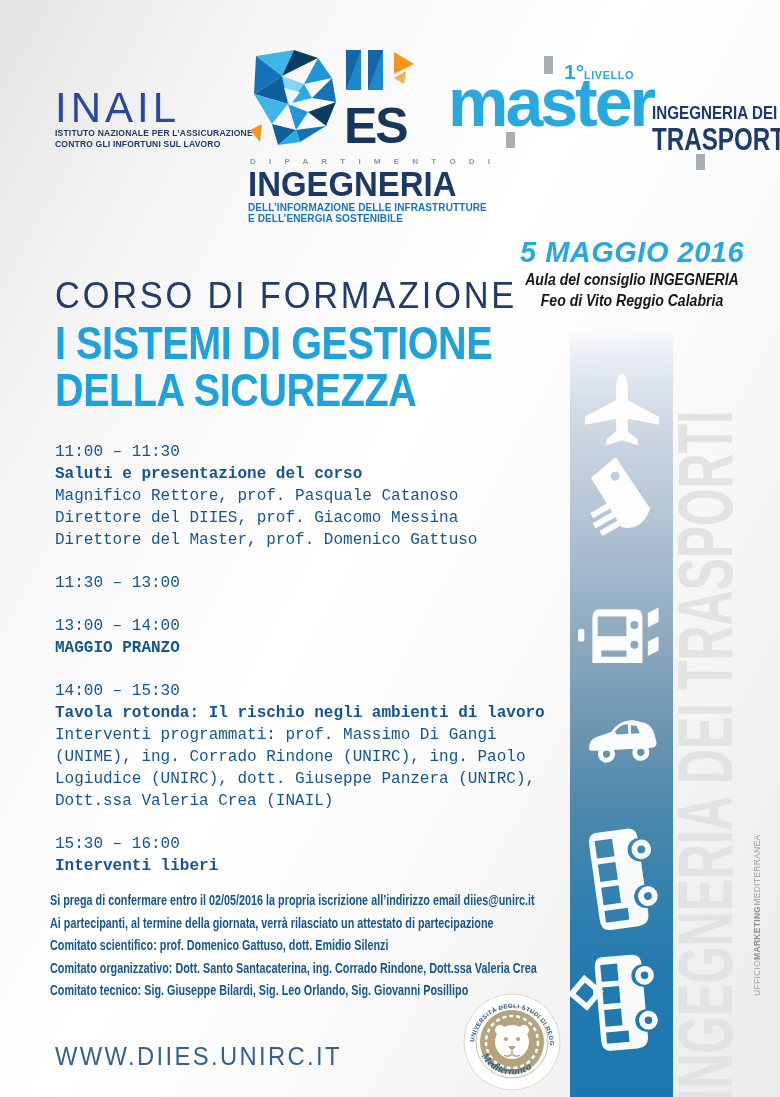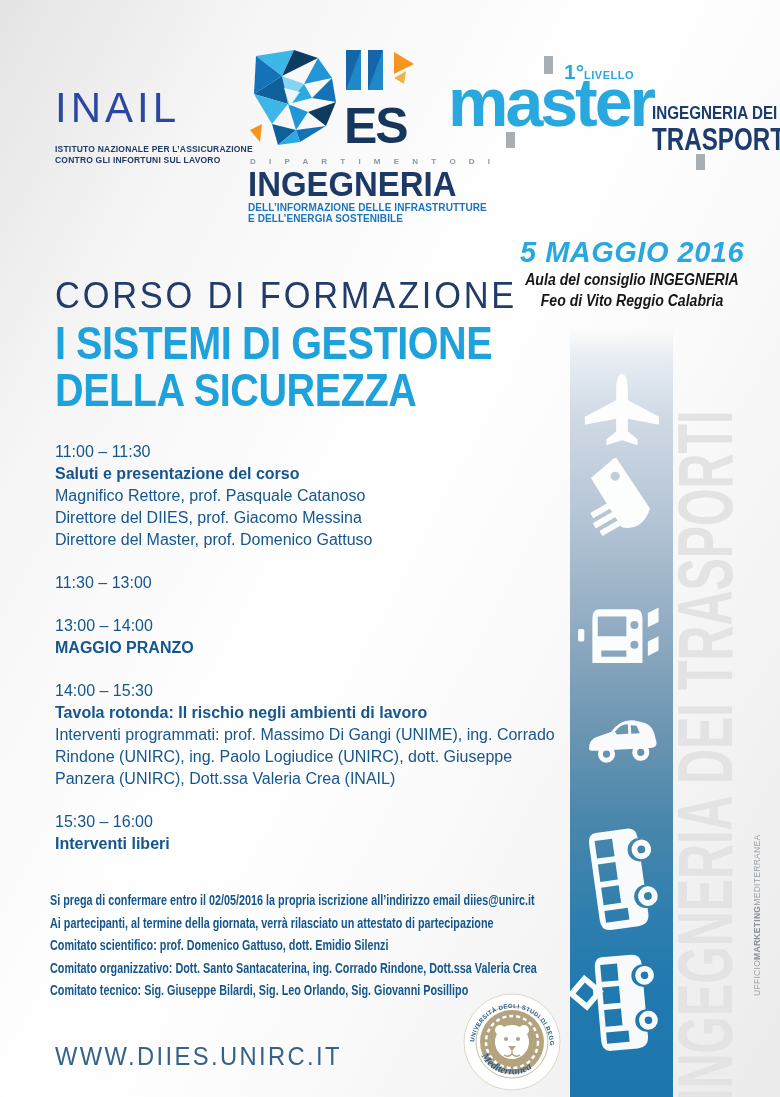--- a/index.html
+++ b/index.html
@@ -4,40 +4,40 @@
 <style>
   html,body{margin:0;padding:0;background:#888;}
   .poster{
     position:relative;width:780px;height:1097px;margin:0 auto;overflow:hidden;
     font-family:"Liberation Sans",sans-serif;
     background:linear-gradient(118deg,#e4e4e4 0%,#f6f6f6 20%,#ffffff 46%,#fbfbfb 62%,#ebebeb 100%);
   }
   .abs{position:absolute;}
   
   .inail-word{font-size:42px;font-weight:400;color:#2a47a1;letter-spacing:4px;line-height:40px;}
-  .inail-tag{width:200px;font-size:8.5px;font-weight:700;color:#1e3a66;line-height:10.5px;letter-spacing:.2px;margin-top:16px;}
+  .inail-tag{width:200px;font-size:8.5px;font-weight:700;color:#1e3a66;line-height:10.5px;letter-spacing:.2px;margin-top:0;}
   .dept-label{font-size:8px;letter-spacing:5.5px;color:#8a98a8;font-weight:600;margin:3px 0 0 2px;white-space:nowrap;}
   .dept-name{font-size:35px;font-weight:800;color:#1d3a66;line-height:36px;transform:scaleX(.94);transform-origin:0 0;white-space:nowrap;}
   .dept-desc{font-size:10px;font-weight:700;color:#1b75bb;line-height:11px;letter-spacing:.1px;white-space:nowrap;}
   .master-wrap{width:340px;height:130px;}
   .m-level{position:absolute;left:116px;top:2px;color:#29a8e0;font-weight:700;white-space:nowrap;}
   .m-level .num{font-size:21px;} .m-level .word{font-size:11px;letter-spacing:.5px;}
   .m-word{position:absolute;left:0;top:12px;font-size:68px;font-weight:800;color:#29a8e0;letter-spacing:-3px;line-height:64px;}
   .m-f1{position:absolute;left:204px;top:44px;font-size:19px;font-weight:700;color:#1d3c6e;transform:scaleX(.8);transform-origin:0 0;white-space:nowrap;}
   .m-f2{position:absolute;left:204px;top:64px;font-size:31px;font-weight:800;color:#1d3c6e;transform:scaleX(.78);transform-origin:0 0;white-space:nowrap;}
   .post{position:absolute;background:#9aa0a6;opacity:.85;}
   
   .ev{width:260px;text-align:center;font-style:italic;}
   .ev-date{font-size:29px;font-weight:800;color:#29a8e0;letter-spacing:.5px;white-space:nowrap;}
   .ev-venue{font-size:16px;font-weight:700;color:#161616;line-height:21px;transform:scaleX(.88);transform-origin:50% 0;white-space:nowrap;}
   .kicker{font-size:37px;font-weight:400;color:#223c69;letter-spacing:3px;line-height:40px;transform:scaleX(.93);transform-origin:0 0;white-space:nowrap;}
   .t-line{font-size:46px;font-weight:800;color:#1ea2dc;letter-spacing:-.5px;line-height:47px;transform:scaleX(.86);transform-origin:0 0;white-space:nowrap;}
   
   .sched{width:510px;color:#15568d;font-size:16px;line-height:22px;}
-  .blk{margin-bottom:21px;}
+  .blk{margin-bottom:21px;font-family:Liberation Mono, monospace;}
   .s-title{font-weight:700;}
   
   .notes{width:760px;color:#15568d;font-size:15px;font-weight:700;line-height:22.5px;transform:scaleX(.72);transform-origin:0 0;white-space:nowrap;}
   .site{font-size:25px;color:#35628c;letter-spacing:2.5px;transform:scaleX(.95);transform-origin:0 0;white-space:nowrap;}
   
   .band{
     left:570px;top:328px;width:103px;height:769px;
     background:linear-gradient(180deg,
       rgba(232,238,244,0) 0%,rgba(222,230,238,.7) 4%,#cfd9e4 12%,#b6c6d6 24%,
       #93adc3 38%,#6d96b1 52%,#4a87ac 64%,#2f7fae 76%,#2079af 86%,#1d77ad 100%);

